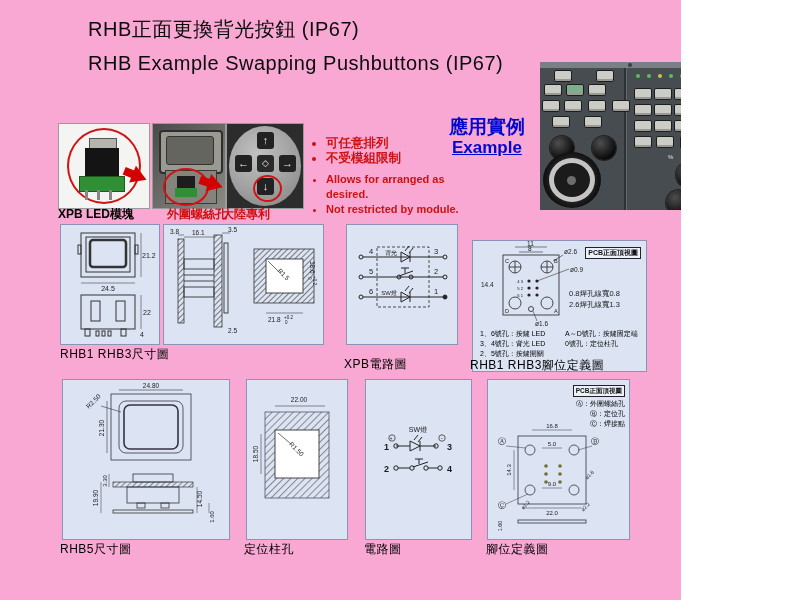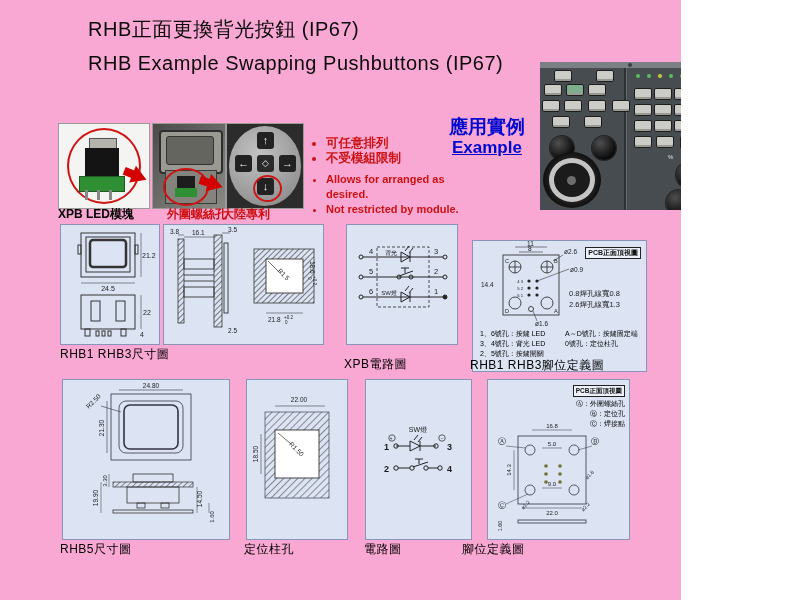--- a/index.html
+++ b/index.html
@@ -476,15 +476,15 @@
       <text x="64" y="135" font-size="6" text-anchor="middle">22.0</text>
       <text transform="rotate(-90 14 146)" x="14" y="146" font-size="5.5" text-anchor="middle">1.60</text>
       <text x="10" y="64" font-size="8">Ⓐ</text>
       <text x="103" y="64" font-size="8">Ⓑ</text>
       <text x="10" y="128" font-size="8">Ⓒ</text>
       <text transform="rotate(-45 38 124)" x="32" y="126" font-size="5">ø1.2</text>
       <text transform="rotate(-45 102 94)" x="96" y="96" font-size="5">ø1.8</text>
       <text transform="rotate(-45 98 126)" x="92" y="128" font-size="5">ø2.2</text>
     </svg>
   </div>
-  <div class="caption" style="left:462px;top:541px;">腳位定義圖</div>
+  <div class="caption" style="left:486px;top:541px;">腳位定義圖</div>
 
 </div>
 
 </body></html>

